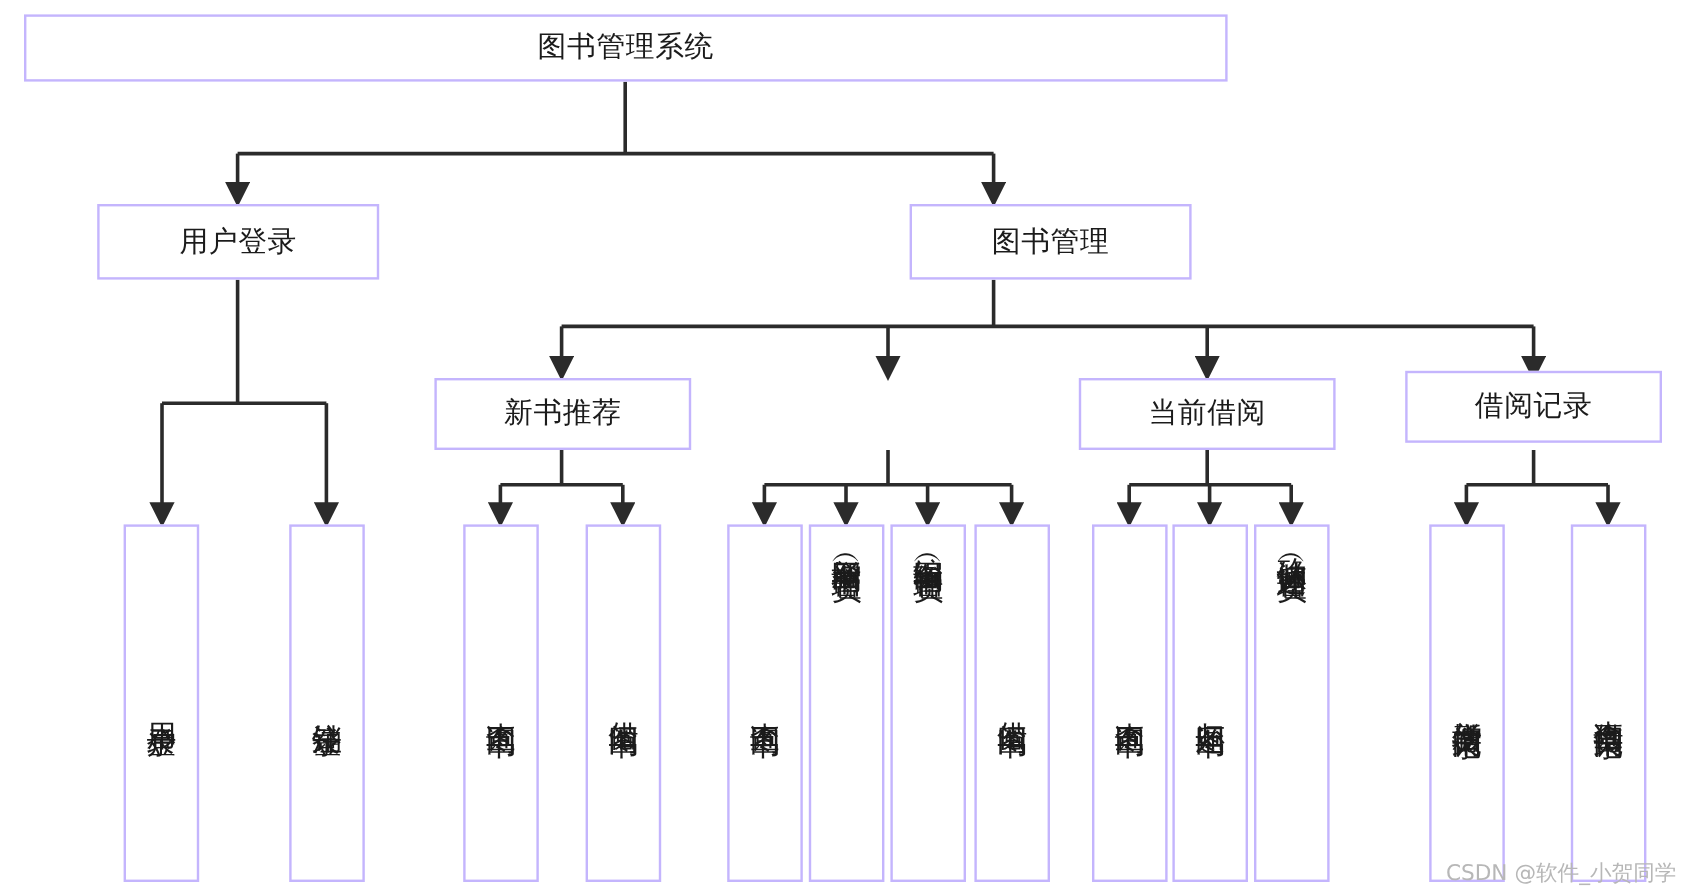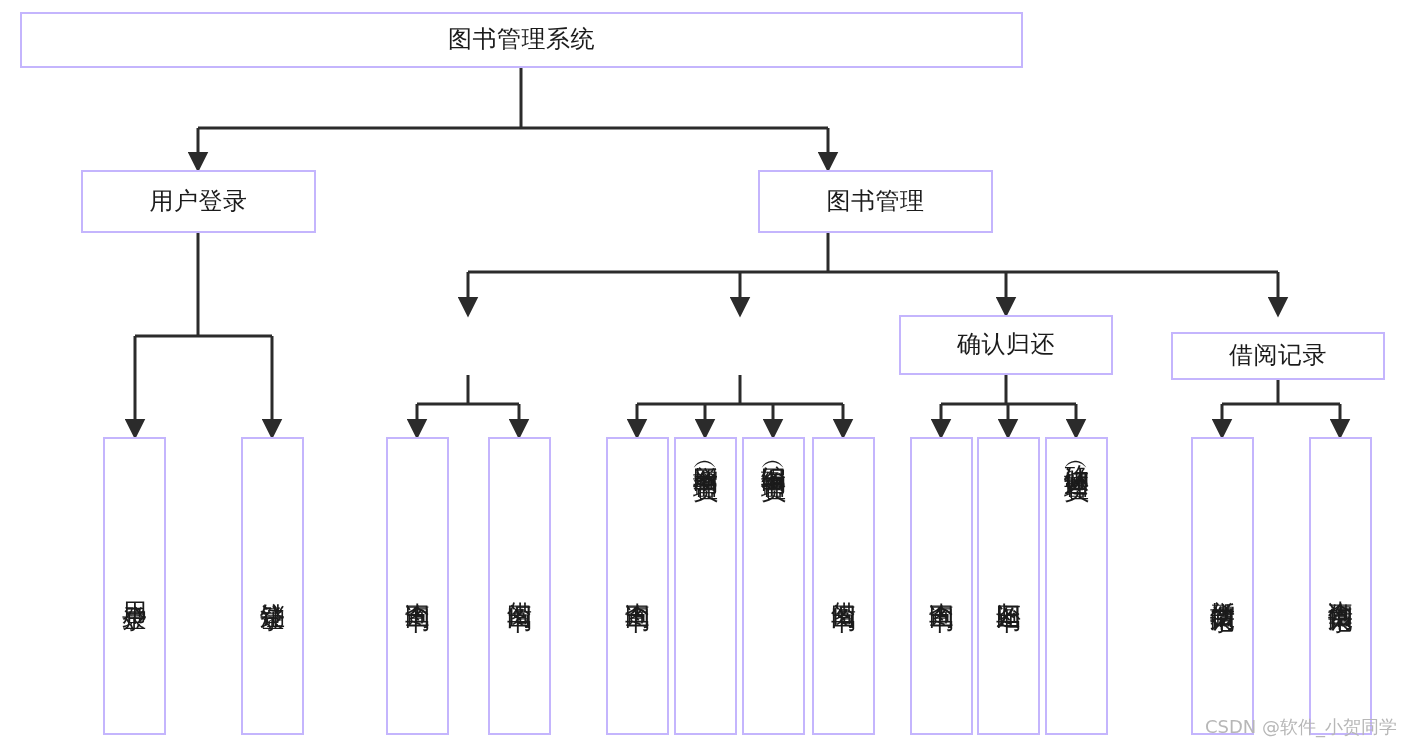--- a/index.html
+++ b/index.html
@@ -131,24 +131,27 @@
     <span class="label">图书管理系统</span>
   </div>
 
   <div class="node horiz" style="left:81px; top:170px; width:235px; height:63px;">
     <span class="label">用户登录</span>
   </div>
   <div class="node horiz" style="left:742px; top:170px; width:235px; height:63px;margin-left:16px;">
     <span class="label">图书管理</span>
   </div>
 
+  <div class="node horiz" style="left:362px; top:315px; width:214px; height:60px;">
+    <span class="label">新书推荐</span>
+  </div>
   <div class="node horiz" style="left:899px; top:315px; width:214px; height:60px;">
-    <span class="label">确认归还</span>
+    <span class="label">当前借阅</span>
   </div>
-  <div class="node horiz" style="left:1171px; top:332px; width:214px; height:48px;">
+  <div class="node horiz" style="left:1171px; top:309px; width:214px; height:60px;">
     <span class="label">借阅记录</span>
   </div>
 
   <div class="node vert centered" style="left:103px; top:437px; width:63px; height:298px;">
     <span class="label">用户登录</span>
   </div>
   <div class="node vert centered" style="left:241px; top:437px; width:63px; height:298px;">
     <span class="label">注销登录</span>
   </div>
 

